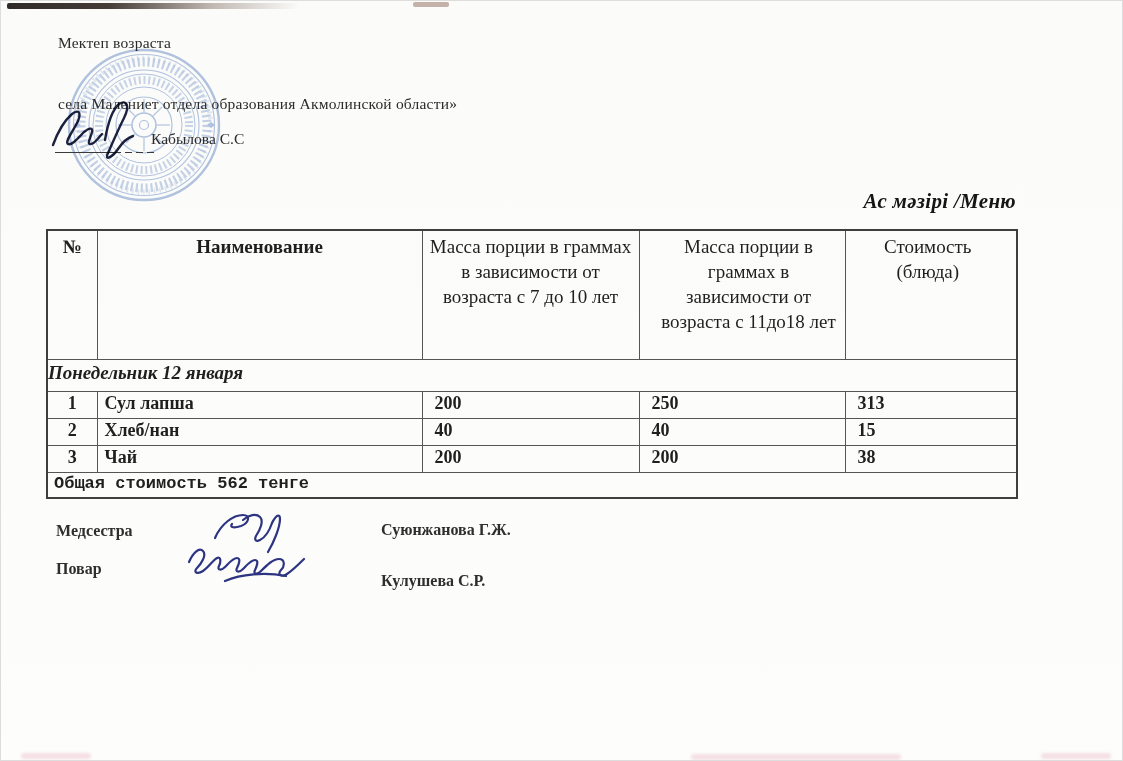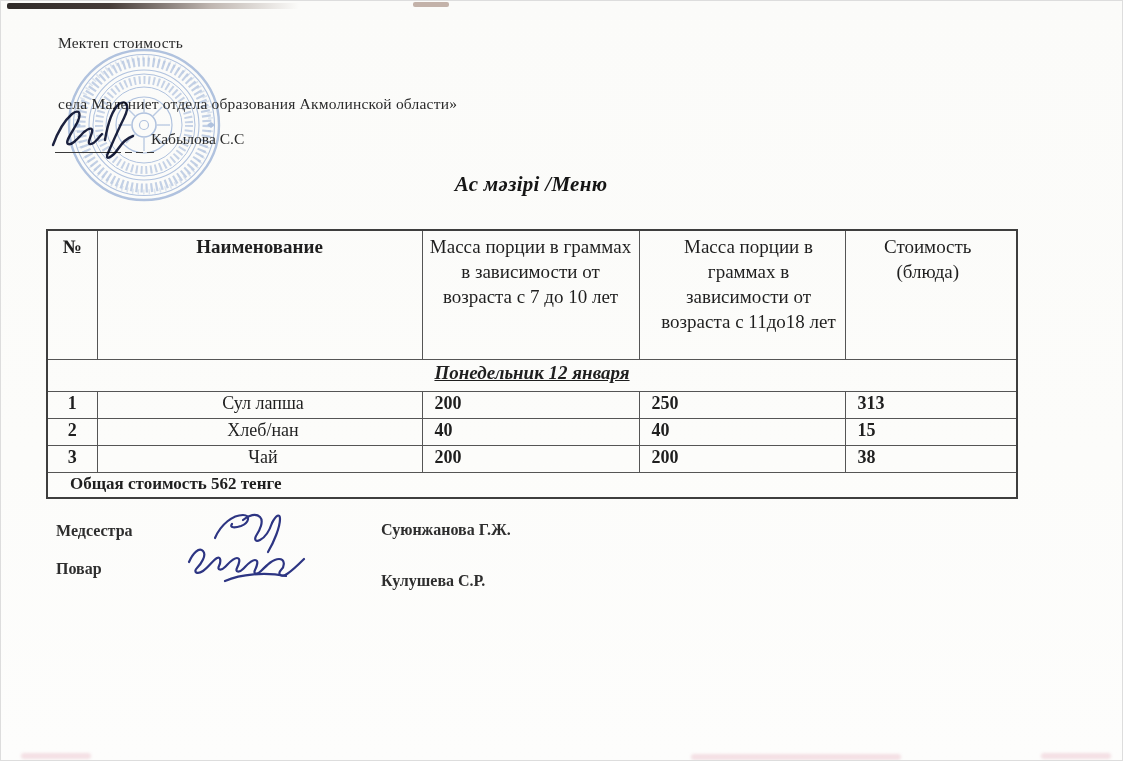--- a/index.html
+++ b/index.html
@@ -25,34 +25,34 @@
   .scan-smudge-bottom{position:absolute;height:6px;border-radius:3px;background:rgba(228,170,182,.35);filter:blur(1.5px);}
   
   .hdr-line{position:absolute;left:57px;font-size:15.5px;color:#2b2b2b;letter-spacing:.2px;white-space:nowrap;}
   .director-name{position:absolute;left:150px;top:129px;font-size:15.5px;color:#2b2b2b;}
   .sig-underline{position:absolute;top:151px;height:0;border-bottom:1.5px solid #3a3a3a;}
   
   .stamp{position:absolute;left:64px;top:45px;mix-blend-mode:multiply;opacity:.8;}
   
   .dir-sig{position:absolute;left:46px;top:98px;mix-blend-mode:multiply;}
   
-  .menu-title{position:absolute;left:45px;top:171px;width:970px;text-align:center;
+  .menu-title{position:absolute;left:45px;top:188px;width:970px;text-align:right;
     font-size:21px;font-weight:bold;font-style:italic;color:#151515;letter-spacing:.3px;}
   
   .menu-table{position:absolute;left:45px;top:228px;width:970px;border-collapse:collapse;
     table-layout:fixed;color:var(--text-main);}
   .menu-table td{border:1px solid var(--line-grey);padding:0;vertical-align:top;overflow:hidden;}
   .menu-table{border:2px solid #3e3e3e;}
   td.hcell{height:125px;text-align:center;font-size:19px;line-height:1.32;padding-top:3px;}
   td.hnum,td.hname{font-weight:bold;}
-  td.day-cell{height:29px;text-align:center;font-size:19px;font-weight:bold;font-style:italic;padding-top:2px;text-decoration:underline;}
+  td.day-cell{height:29px;text-align:left;font-size:19px;font-weight:bold;font-style:italic;padding-top:2px;}
   td.num-cell{height:25px;text-align:center;font-weight:bold;font-size:18px;padding-top:1px;}
-  td.name-cell{font-weight:normal;font-size:18px;padding:1px 0 0 7px;text-align:center;}
+  td.name-cell{font-weight:bold;font-size:18px;padding:1px 0 0 7px;}
   td.val-cell{font-weight:bold;font-size:18px;padding:1px 0 0 12px;}
-  td.total-cell{height:23px;font-weight:bold;font-size:17px;padding:1px 0 0 22px;}
+  td.total-cell{height:23px;font-weight:bold;font-size:17px;padding:1px 0 0 6px;font-family:Liberation Mono, monospace;}
   
   .sig-role{position:absolute;left:55px;font-size:16px;font-weight:bold;color:#2e2e2e;}
   .sig-name{position:absolute;left:380px;font-size:16px;font-weight:bold;color:#2e2e2e;}
   .staff-sig{position:absolute;left:180px;top:497px;mix-blend-mode:multiply;}
 </style>
 </head>
 <body>
 
 <div class="page">
 
@@ -83,21 +83,21 @@
           <line x1="70" y1="88" x2="61" y2="97"></line>
       </g>
       <circle cx="79" cy="79" r="12" stroke-width="1.6"></circle>
       <circle cx="79" cy="79" r="4.5" stroke-width="1.2"></circle>
       <path d="M8,79 l4,-3 4,3 -4,3 z" fill="var(--stamp-blue)" stroke="none"></path>
       <path d="M142,79 l4,-3 4,3 -4,3 z" fill="var(--stamp-blue)" stroke="none"></path>
       <circle cx="79" cy="79" r="67" stroke-width="5" stroke-dasharray="1.5 4" opacity="0.4"></circle>
     </g>
   </svg>
 
-  <div class="hdr-line" style="top:33px;">Мектеп стоимость</div>
+  <div class="hdr-line" style="top:33px;">Мектеп возраста</div>
   <div class="hdr-line" style="top:94px;">села Малениет отдела образования Акмолинской области»</div>
 
   <div class="sig-underline" style="left:54px;width:66px;"></div>
   <div class="sig-underline" style="left:124px;width:7px;"></div>
   <div class="sig-underline" style="left:135px;width:7px;"></div>
   <div class="sig-underline" style="left:146px;width:7px;"></div>
   <svg class="dir-sig" width="110" height="62" viewBox="0 0 110 62">
     <g fill="none" stroke="var(--ink-dark)" stroke-width="2.4" stroke-linecap="round">
       <path d="M6,46 C10,35 17,22 25,15 C33,9 35,15 29,26 C24,35 18,43 21,45 C25,47 32,38 37,33 C42,29 46,28 45,33 C44,38 40,44 43,45 C47,46 51,39 55,35"></path>
       <path d="M58,41 C60,29 64,12 72,5 C80,0 83,7 77,19 C71,31 65,45 61,54 C57,62 65,59 71,50 C75,44 80,39 86,37"></path>

